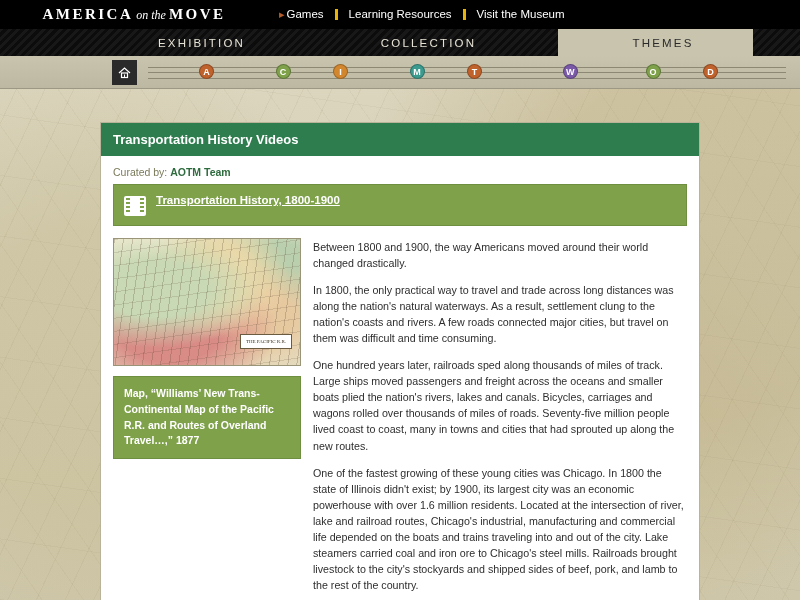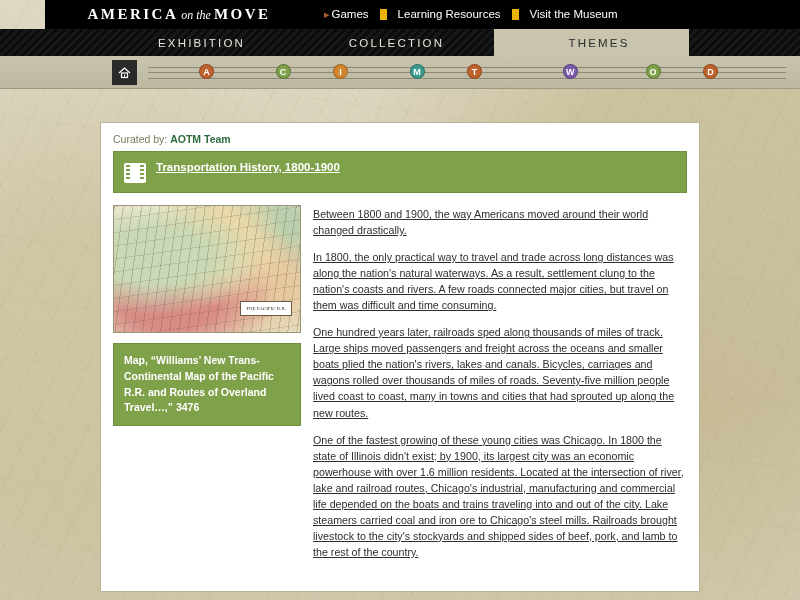--- a/index.html
+++ b/index.html
@@ -29,48 +29,48 @@
   }
 
   
   .topbar {
     position: relative;
     height: 29px;
     background: #000;
     color: #fff;
     display: flex;
     align-items: center;
-    margin-left: 45px;
   }
   .logo {
     width: 268px;
     text-align: center;
     font-family: "Liberation Serif", serif;
     letter-spacing: 1px;
     font-size: 15px;
     white-space: nowrap;
   }
   .logo .word { font-weight: bold; letter-spacing: 2.5px; }
   .logo .ital { font-style: italic; font-size: 12px; letter-spacing: 0; margin: 0 3px; }
   .topnav { display: flex; align-items: center; font-size: 11.5px; }
   .topnav a {
     color: #fff; text-decoration: none; padding: 0 11px;
-    border-left: 7px solid #eab308; line-height: 11px;
+    border-left: 3px solid #eab308; line-height: 11px;
   }
   .topnav a:first-child { border-left: none; }
   .bullet { color: #b15c2a; font-size: 11px; margin-right: 2px; }
 
   
   .tabbar {
     position: relative;
     height: 27px;
     background: #111;
     background-image: repeating-linear-gradient(-45deg, #181818 0 3px, #0c0c0c 3px 6px);
     display: flex;
     padding-left: 104px;
+    gap: 32px;
   }
   .tab {
     width: 195px;
     display: flex; align-items: center; justify-content: center;
     color: #e7e3d6;
     font-size: 11.5px; letter-spacing: 2.2px;
     cursor: pointer;
   }
   .tab.active { background: #c9c4ae; color: #2a2a2a; padding-left: 15px; }
 
@@ -217,21 +217,20 @@
     line-height: 1.5;
     padding: 9px 10px;
     cursor: pointer;
   }
 
   .body-text p {
     margin: 0 0 11px 0;
     font-size: 10.7px;
     color: #2e2e2e;
     line-height: 1.5;
-    text-decoration: underline;
   }
   .body-text p:first-child { margin-top: 1px; }
 </style>
 </head>
 <body>
 
 <div class="page-bg"></div>
 
 <div class="topbar">
   <div class="logo">
@@ -272,20 +271,21 @@
     <div class="tl-dot" style="left:87%;background:#c0622c">D</div>
   </div>
 </div>
 
 <div class="greenband"></div>
 <div class="greenband2"></div>
 
 <div class="content-wrap">
   <div class="card">
 
+    <div class="card-header">Transportation History Videos</div>
 
     <div class="curated">
       <span class="by">Curated by:</span>
       <span class="who">AOTM Team</span>
     </div>
 
 
     <div class="video-box">
       <div class="film-icon"></div>
       <div>
@@ -293,21 +293,21 @@
       </div>
     </div>
 
     <div class="cols">
       <div class="col-left">
         <div class="map-thumb">
           <div class="m-land"></div>
           <div class="m-lines"></div>
           <div class="m-label">THE PACIFIC R.R.</div>
         </div>
-        <div class="map-caption">Map, “Williams’ New Trans-Continental Map of the Pacific R.R. and Routes of Overland Travel…,” 3476</div>
+        <div class="map-caption">Map, “Williams’ New Trans-Continental Map of the Pacific R.R. and Routes of Overland Travel…,” 1877</div>
       </div>
 
       <div class="col-right body-text">
         <p>Between 1800 and 1900, the way Americans moved around their world changed drastically.</p>
         <p>In 1800, the only practical way to travel and trade across long distances was along the nation's natural waterways. As a result, settlement clung to the nation's coasts and rivers. A few roads connected major cities, but travel on them was difficult and time consuming.</p>
         <p>One hundred years later, railroads sped along thousands of miles of track. Large ships moved passengers and freight across the oceans and smaller boats plied the nation's rivers, lakes and canals. Bicycles, carriages and wagons rolled over thousands of miles of roads. Seventy-five million people lived coast to coast, many in towns and cities that had sprouted up along the new routes.</p>
         <p>One of the fastest growing of these young cities was Chicago. In 1800 the state of Illinois didn't exist; by 1900, its largest city was an economic powerhouse with over 1.6 million residents. Located at the intersection of river, lake and railroad routes, Chicago's industrial, manufacturing and commercial life depended on the boats and trains traveling into and out of the city. Lake steamers carried coal and iron ore to Chicago's steel mills. Railroads brought livestock to the city's stockyards and shipped sides of beef, pork, and lamb to the rest of the country.</p>
 
       </div>
     </div>

